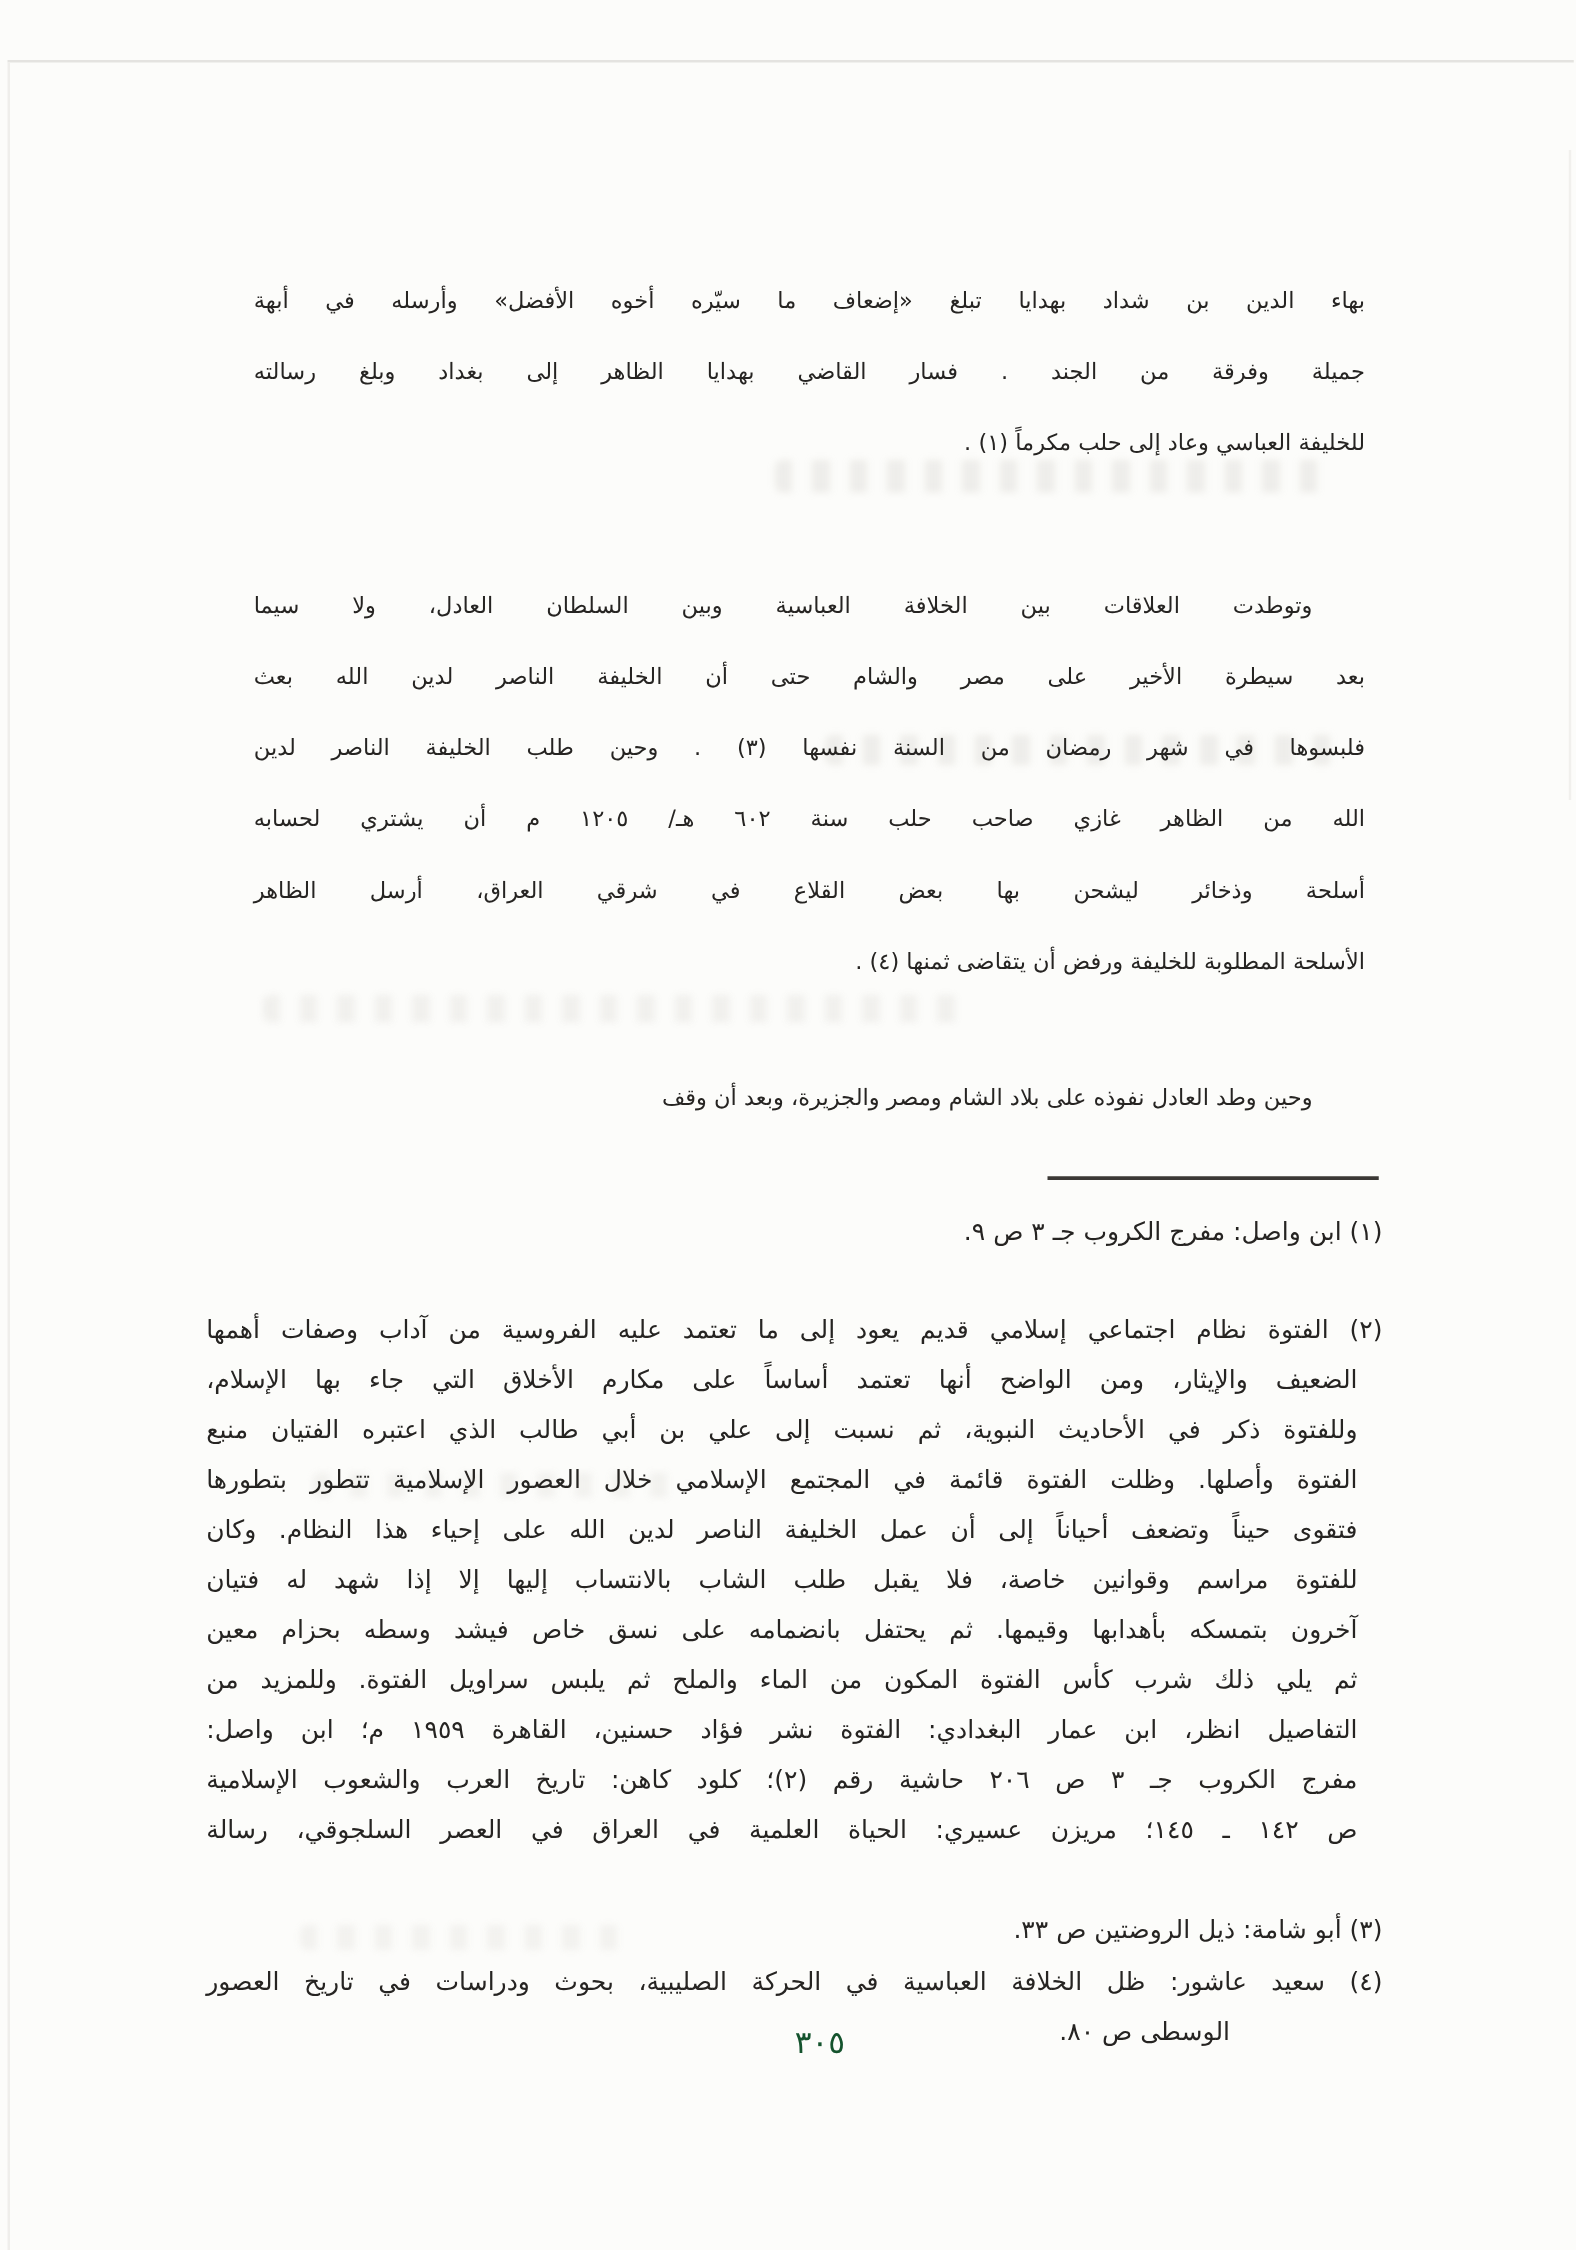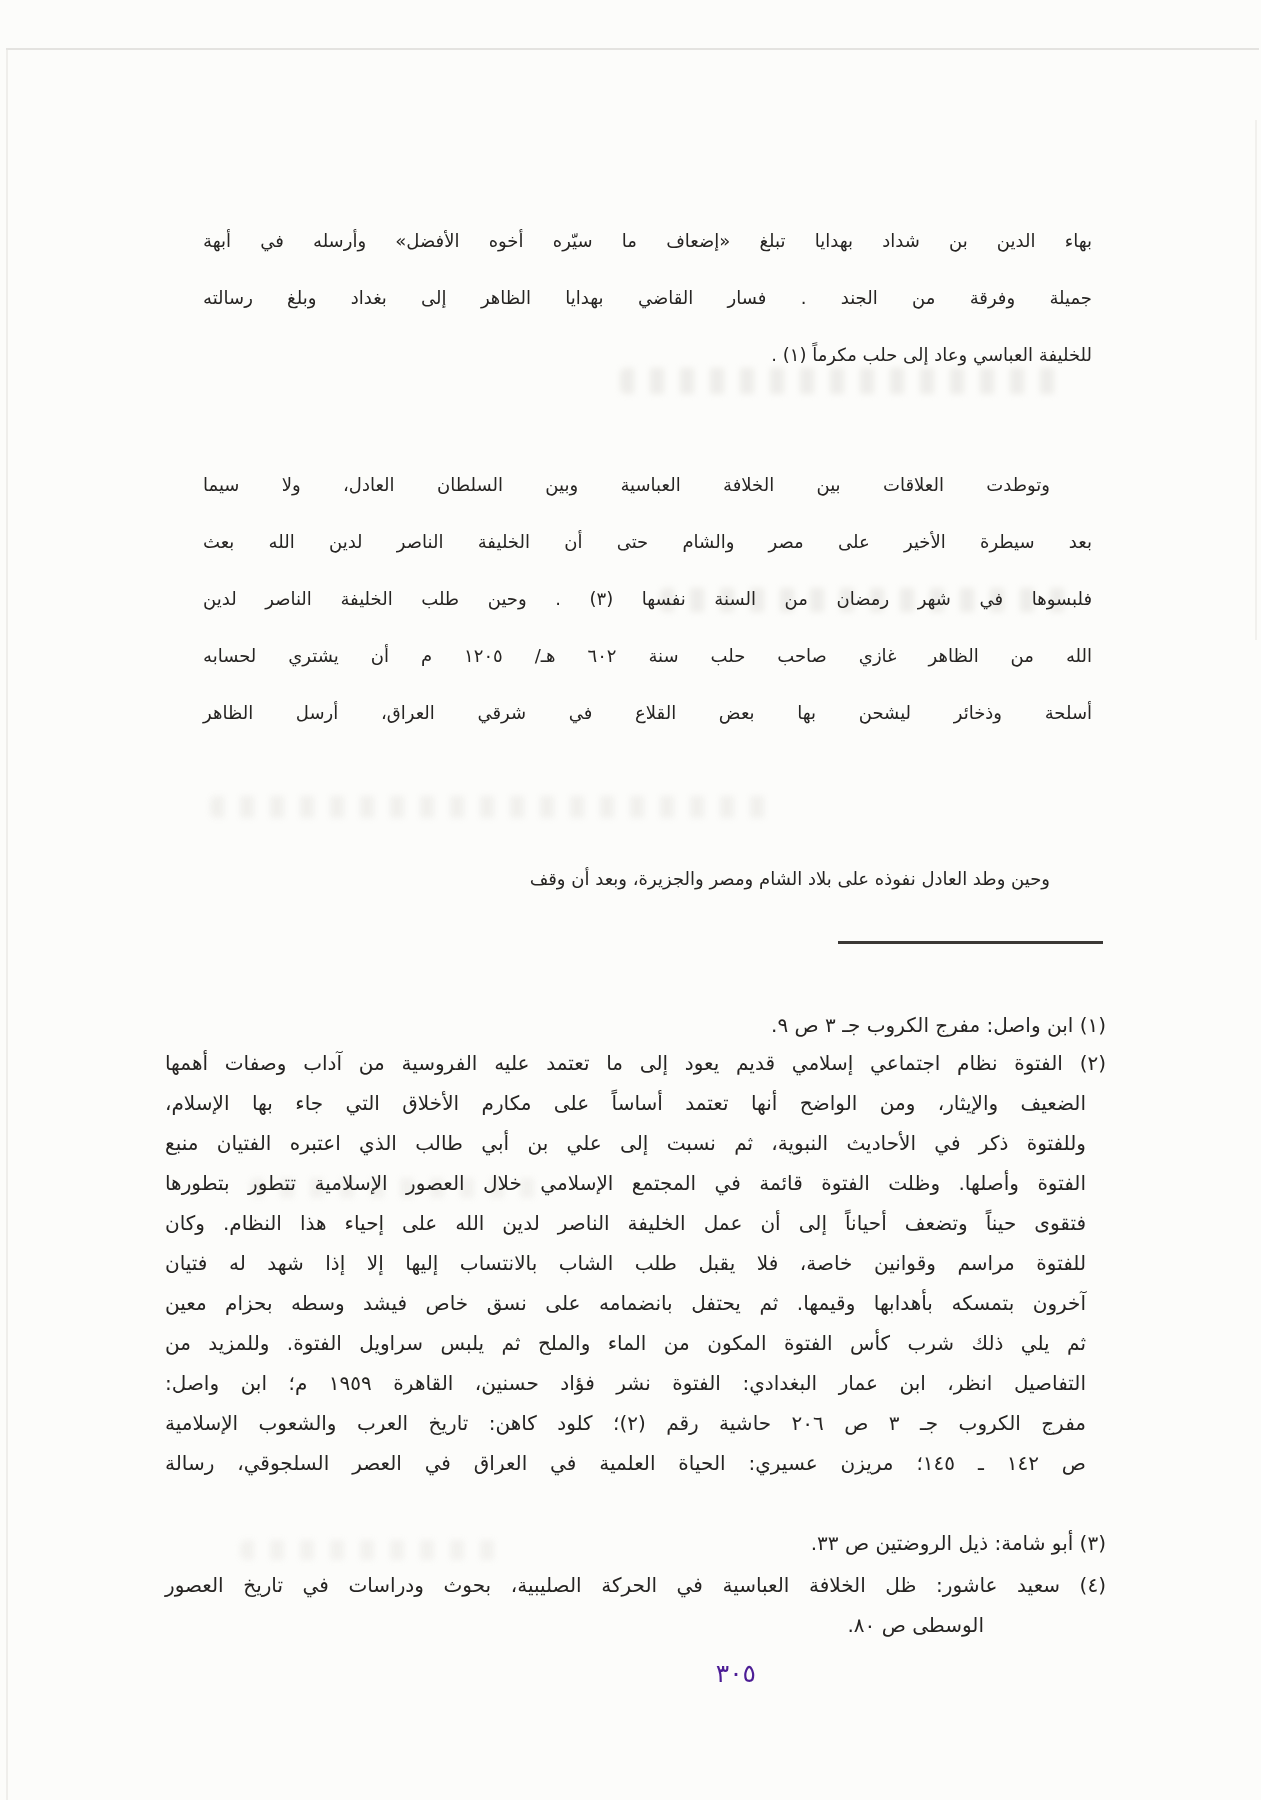--- a/index.html
+++ b/index.html
@@ -85,27 +85,28 @@
   .separator {
     position: absolute;
     top: 941px;
     left: 838px;
     width: 265px;
     height: 3px;
     background: #3b3835;
   }
   .page-number {
     position: absolute;
-    top: 1656px;
+    top: 1616px;
     left: 556px;
     width: 200px;
+    text-align: center;
     font-size: 25px;
     line-height: 36px;
     direction: rtl;
-    color: #4c1d95;
+    color: #14532d;
   }
 </style>
 </head>
 <body>
 
 <div class="page">
 
   <div class="scan-top-edge"></div>
   <div class="scan-left-edge"></div>
   <div class="scan-right-edge"></div>
@@ -121,29 +122,30 @@
     <div class="bl full">جميلة وفرقة من الجند . فسار القاضي بهدايا الظاهر إلى بغداد وبلغ رسالته</div>
     <div class="bl end">للخليفة العباسي وعاد إلى حلب مكرماً (١) .</div>
   </div>
 
   <div class="block body-block" style="top:456px;">
     <div class="bl full ind">وتوطدت العلاقات بين الخلافة العباسية وبين السلطان العادل، ولا سيما</div>
     <div class="bl full">بعد سيطرة الأخير على مصر والشام حتى أن الخليفة الناصر لدين الله بعث</div>
     <div class="bl full">فلبسوها في شهر رمضان من السنة نفسها (٣) . وحين طلب الخليفة الناصر لدين</div>
     <div class="bl full">الله من الظاهر غازي صاحب حلب سنة ٦٠٢ هـ/ ١٢٠٥ م أن يشتري لحسابه</div>
     <div class="bl full">أسلحة وذخائر ليشحن بها بعض القلاع في شرقي العراق، أرسل الظاهر</div>
+    <div class="bl end">الأسلحة المطلوبة للخليفة ورفض أن يتقاضى ثمنها (٤) .</div>
   </div>
 
   <div class="block body-block" style="top:850px;">
     <div class="bl end ind">وحين وطد العادل نفوذه على بلاد الشام ومصر والجزيرة، وبعد أن وقف</div>
   </div>
 
   <div class="separator"></div>
 
-  <div class="block" style="top:1005px;">
+  <div class="block" style="top:965px;">
     <div class="fl end">(١) ابن واصل: مفرج الكروب جـ ٣ ص ٩.</div>
   </div>
 
   <div class="block" style="top:1043px;">
     <div class="fl full">(٢) الفتوة نظام اجتماعي إسلامي قديم يعود إلى ما تعتمد عليه الفروسية من آداب وصفات أهمها</div>
     <div class="fl full fn-cont">الضعيف والإيثار، ومن الواضح أنها تعتمد أساساً على مكارم الأخلاق التي جاء بها الإسلام،</div>
     <div class="fl full fn-cont">وللفتوة ذكر في الأحاديث النبوية، ثم نسبت إلى علي بن أبي طالب الذي اعتبره الفتيان منبع</div>
     <div class="fl full fn-cont">الفتوة وأصلها. وظلت الفتوة قائمة في المجتمع الإسلامي خلال العصور الإسلامية تتطور بتطورها</div>
     <div class="fl full fn-cont">فتقوى حيناً وتضعف أحياناً إلى أن عمل الخليفة الناصر لدين الله على إحياء هذا النظام. وكان</div>
     <div class="fl full fn-cont">للفتوة مراسم وقوانين خاصة، فلا يقبل طلب الشاب بالانتساب إليها إلا إذا شهد له فتيان</div>

